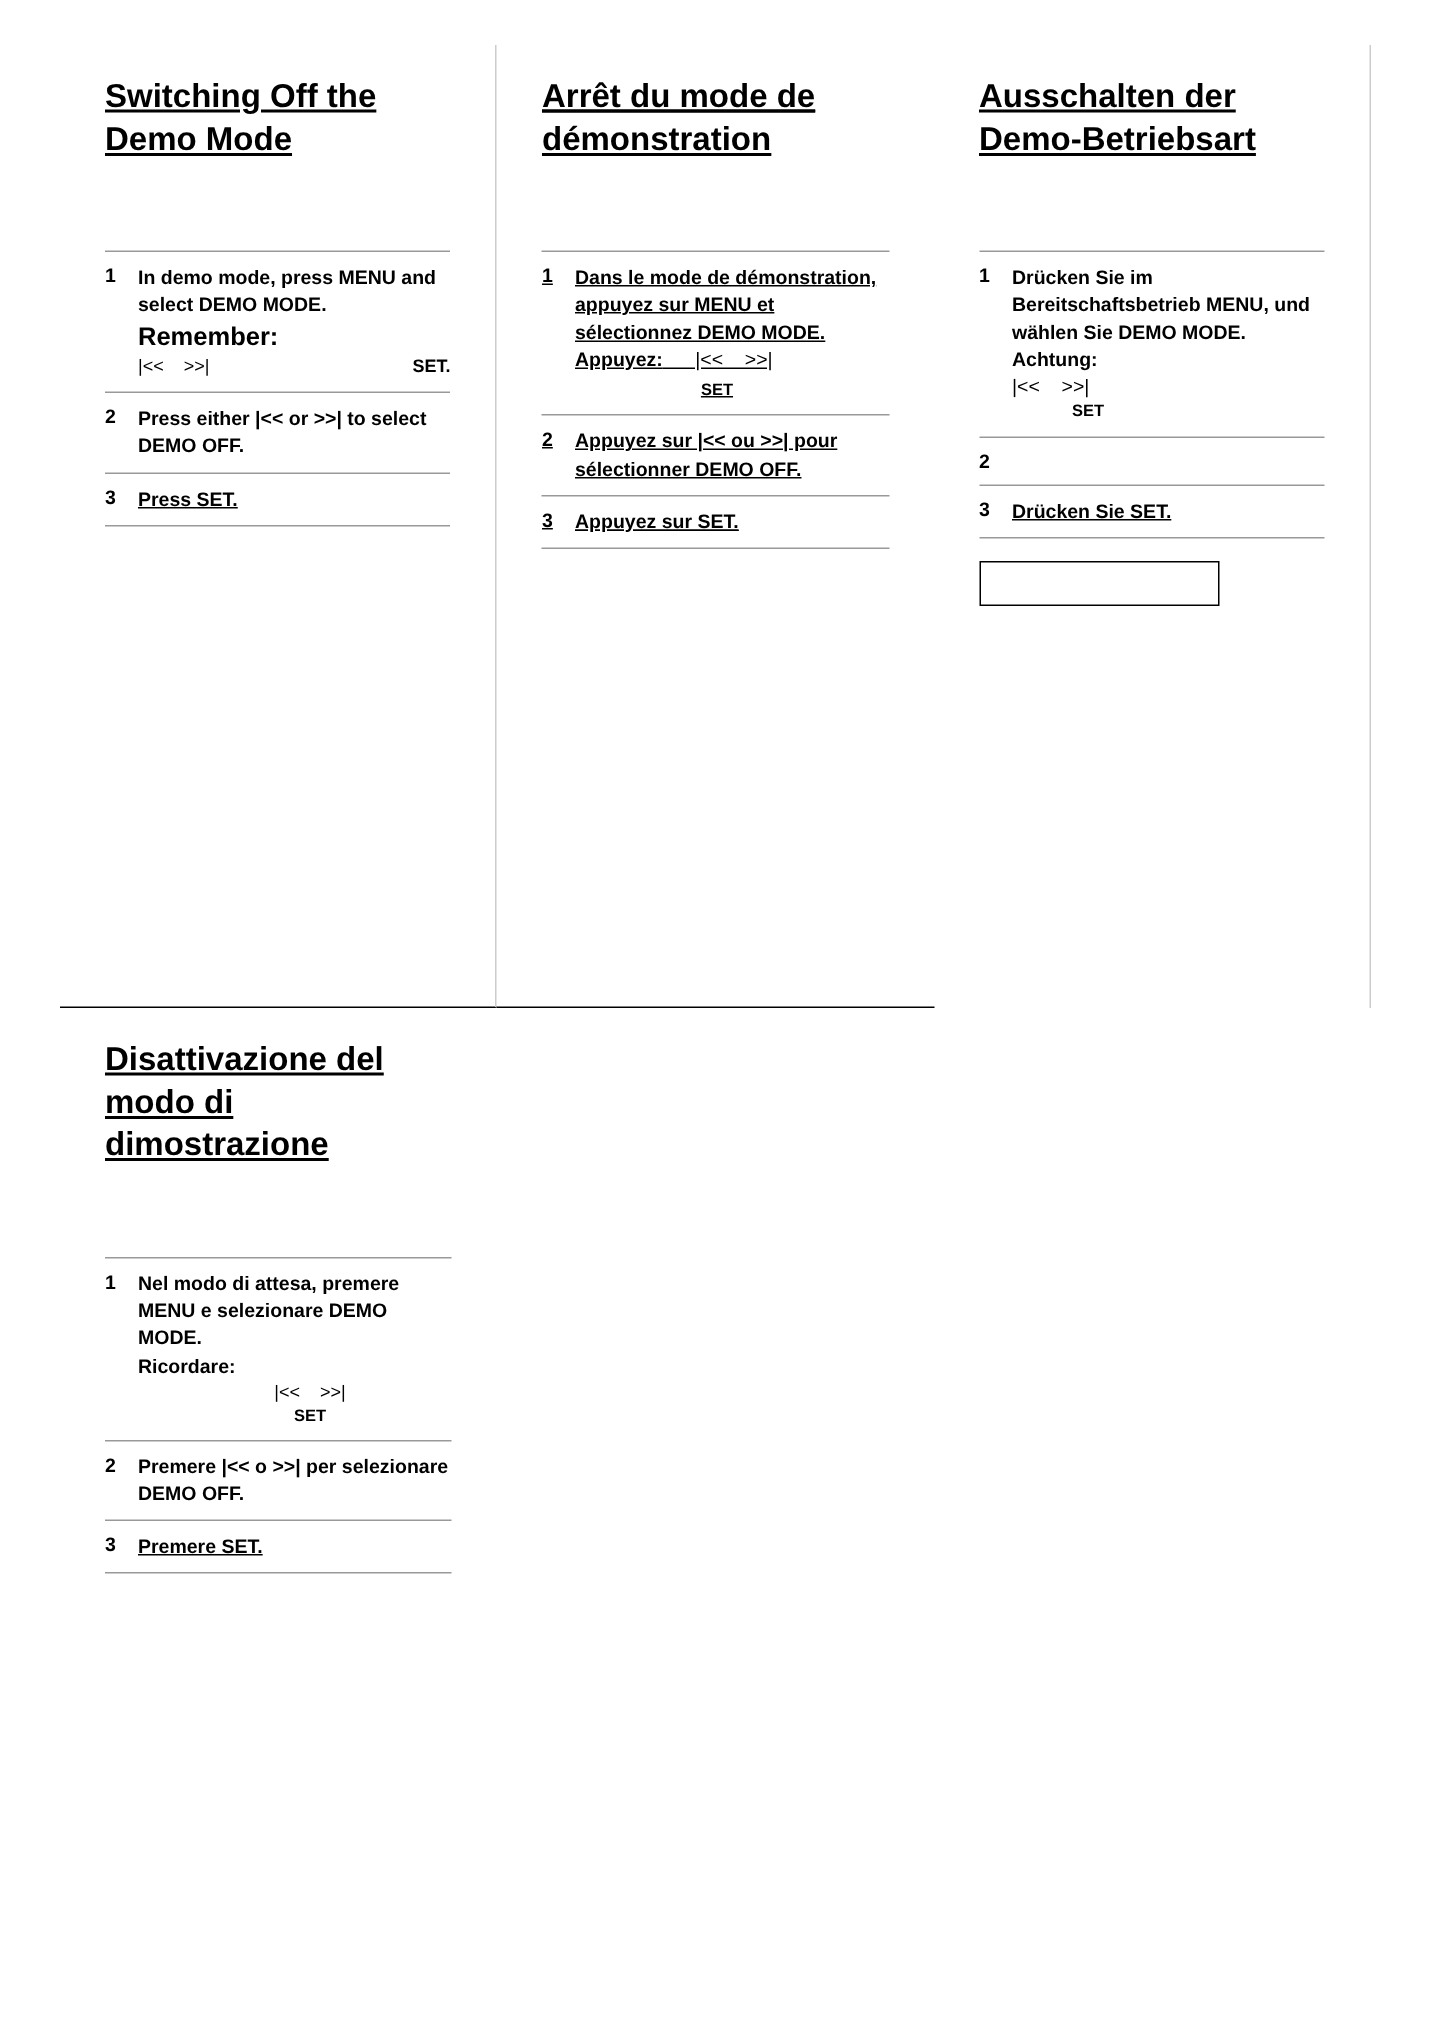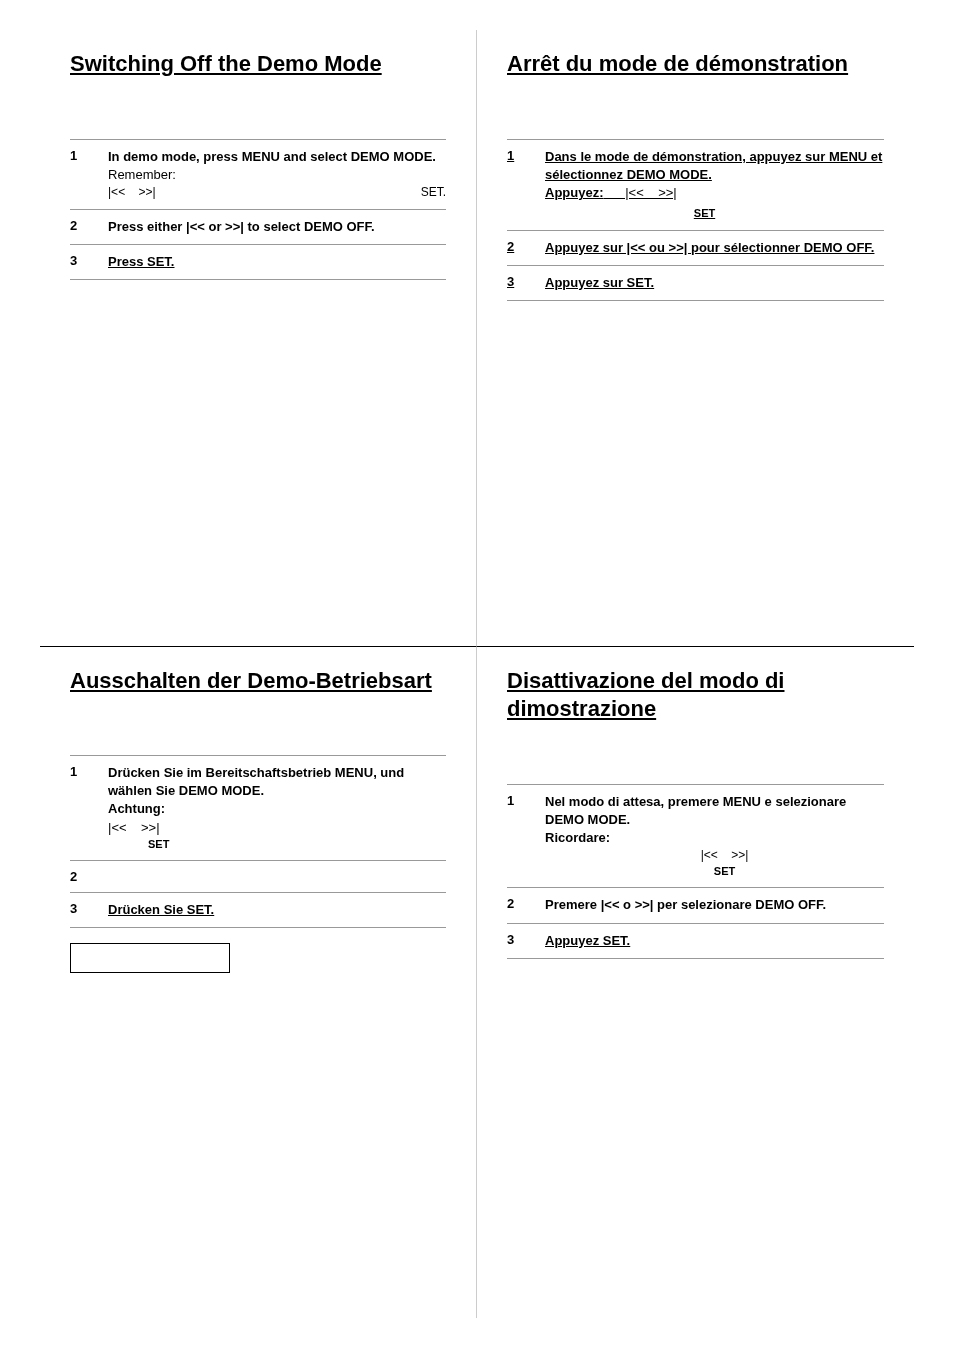--- a/index.html
+++ b/index.html
@@ -9,21 +9,21 @@
       font-size: 13px;
       color: #000;
       width: 954px;
       min-height: 1348px;
     }
     .page {
       width: 954px;
       min-height: 1348px;
       padding: 30px 40px 30px 40px;
       display: grid;
-      grid-template-columns: 1fr 1fr;
+      grid-template-columns: 1fr 1fr 1fr;
       grid-template-rows: auto auto;
       gap: 0;
     }
     .quadrant {
       padding: 20px 30px 20px 30px;
     }
     .quadrant-title {
       font-size: 22px;
       font-weight: bold;
       text-decoration: underline;
@@ -42,28 +42,27 @@
     }
     .step-number {
       font-weight: bold;
       min-width: 22px;
       font-size: 13px;
     }
     .step-content {
       flex: 1;
       font-size: 13px;
       line-height: 1.4;
-      margin-left: 16px;
     }
     .step-content strong, .step-content b {
       font-weight: bold;
     }
     .remember-label {
-      font-weight: normal;
-      font-size: 13px;
+      font-weight: bold;
+      font-size: 17px;
     }
     .left-border {
       border-right: 1px solid #ccc;
     }
     .footer-box {
       border: 1px solid #000;
       width: 160px;
       height: 30px;
       margin-top: 10px;
     }
@@ -76,21 +75,21 @@
   <div class="quadrant left-border" style="border-bottom: 1px solid #000;">
     <div class="quadrant-title">Switching Off the Demo Mode</div>
     <ul class="steps">
       <li class="step">
         <span class="step-number">1</span>
         <div class="step-content">
           <b>In demo mode, press MENU and select DEMO MODE.</b><br>
           <span class="remember-label">Remember:</span><br>
           <span style="display:flex; align-items:center; justify-content:space-between; font-size:12px;">
             <span>|&lt;&lt; &nbsp;&nbsp; &gt;&gt;|</span>
-            <span style="font-weight:normal; font-size:12px;">SET.</span>
+            <span style="font-weight:bold; font-size:12px;">SET.</span>
           </span>
         </div>
       </li>
       <li class="step">
         <span class="step-number">2</span>
         <div class="step-content">
           <b>Press either |&lt;&lt; or &gt;&gt;| to select DEMO OFF.</b>
         </div>
       </li>
       <li class="step" style="border-bottom: 1px solid #999;">
@@ -167,19 +166,19 @@
       </li>
       <li class="step">
         <span class="step-number">2</span>
         <div class="step-content">
           <b>Premere |&lt;&lt; o &gt;&gt;| per selezionare DEMO OFF.</b>
         </div>
       </li>
       <li class="step" style="border-bottom: 1px solid #999;">
         <span class="step-number">3</span>
         <div class="step-content">
-          <u><b>Appuyez SET.</b></u>
+          <u><b>Premere SET.</b></u>
         </div>
       </li>
     </ul>
   </div>
 
 </div>
 
 </body></html>

